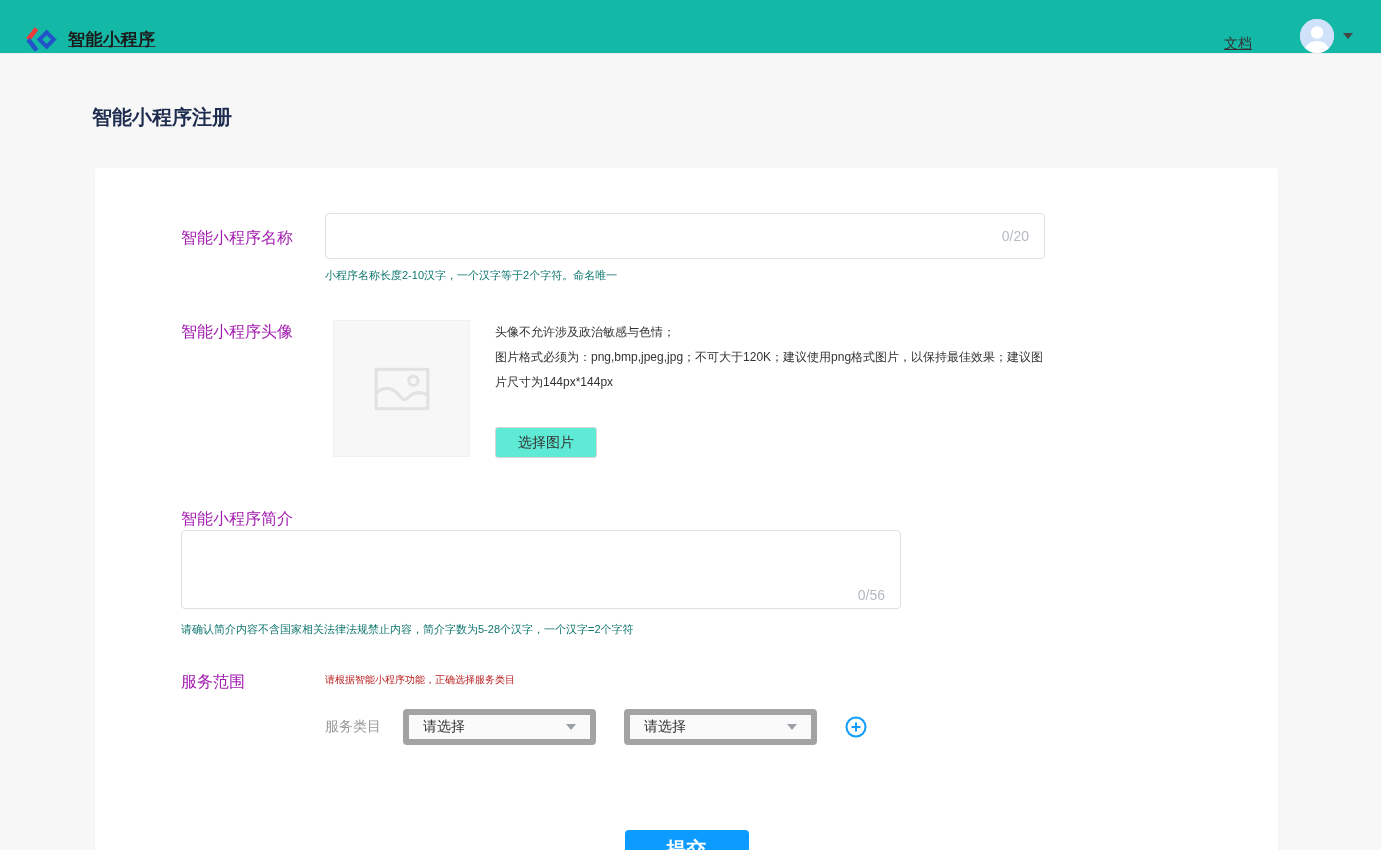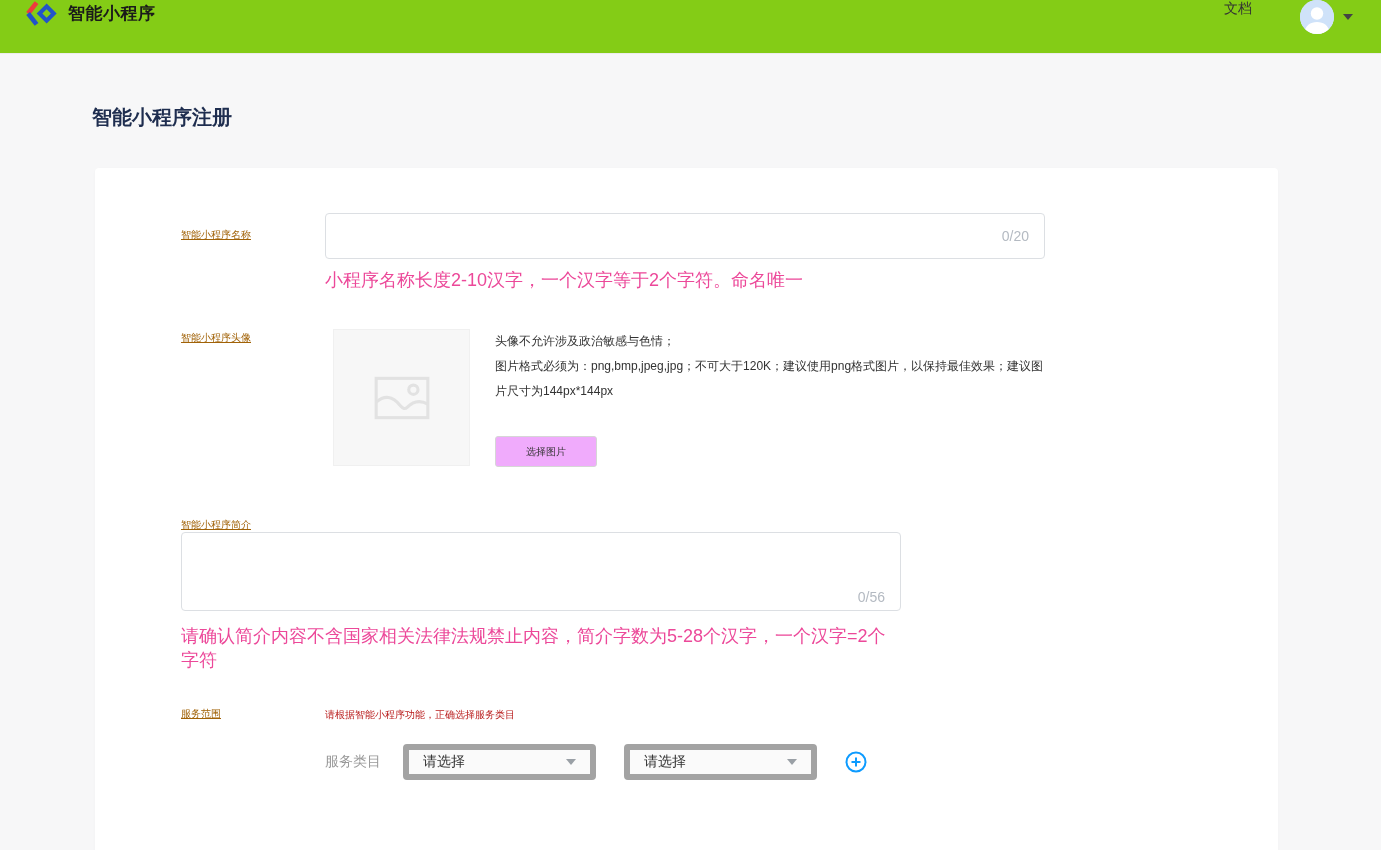--- a/index.html
+++ b/index.html
@@ -6,25 +6,26 @@
   html, body { width: 1381px; height: 850px; overflow: hidden; }
   body {
     background: #f7f7f8;
     font-family: "Liberation Sans", "DejaVu Sans", sans-serif;
     color: #333;
   }
 
   
   .header {
     height: 54px;
-    background: #84cc16;
+    background: #14b8a6;
     border-bottom: 1px solid #ececec;
     display: flex;
-    align-items: flex-start;
+    align-items: flex-end;
     padding: 0 28px 0 25px;
+    text-decoration: underline;
   }
   .brand { display: flex; align-items: center; cursor: pointer; }
   .brand-logo { width: 34px; height: 27px; margin-right: 9px; }
   .brand-name { font-size: 17px; font-weight: 700; color: #1a1a1a; letter-spacing: .5px; }
   .header-spacer { flex: 1; }
   .doc-link { font-size: 14px; color: #333; cursor: pointer; margin-right: 48px; }
   .avatar-group { display: flex; align-items: center; cursor: pointer; }
   .avatar-wrap { width: 34px; height: 34px; border-radius: 50%; overflow: hidden; background: #cfe2f9; }
   .avatar-caret {
     margin-left: 9px;
@@ -46,21 +47,21 @@
   .card {
     margin: 37px 103px 0 95px;
     background: #fff;
     border-radius: 4px;
     padding: 45px 0 60px 0;
     min-height: 660px;
     box-shadow: 0 1px 3px rgba(0,0,0,0.03);
   }
 
   .form-row { display: flex; padding-left: 86px; }
-  .row-label { width: 144px; font-size: 10px; color: #a16207; flex: none; text-decoration: underline; }
+  .row-label { width: 144px; font-size: 16px; color: #a21caf; flex: none; }
   .pt15 { padding-top: 15px; }
   .pt2  { padding-top: 2px; }
   .row-content { width: 720px; flex: none; }
 
   
   .input-wrap { position: relative; width: 720px; }
   .text-input {
     width: 100%; height: 46px;
     border: 1px solid #dcdfe3;
     border-radius: 4px;
@@ -82,40 +83,40 @@
     background: #fff;
     font-family: inherit;
   }
   .counter {
     position: absolute; right: 16px;
     font-size: 14px; color: #b4bac2;
     pointer-events: none;
   }
   .counter-mid { top: 50%; transform: translateY(-50%); }
   .counter-bottom { bottom: 10px; }
-  .field-hint { margin-top: 9px; font-size: 18px; color: #ec4899; }
+  .field-hint { margin-top: 9px; font-size: 11px; color: #0f766e; }
 
   
   .upload-box {
     width: 137px; height: 137px;
     background: #f7f7f7;
     border: 1px solid #f0f0f0;
     display: flex; align-items: center; justify-content: center;
     cursor: pointer;
     flex: none;
   }
   .avatar-row-right { margin-left: 25px; width: 560px; }
   .rules { font-size: 12px; color: #333; line-height: 25px; }
   .choose-btn {
     margin-top: 32px;
     width: 102px; height: 31px;
-    background: #f0abfc;
+    background: #5eead4;
     border: 1px solid #d6d6d6;
     border-radius: 3px;
-    font-size: 10px; color: #333;
+    font-size: 14px; color: #333;
     cursor: pointer;
     font-family: inherit;
   }
 
   
   .scope-instruction { font-size: 10px; color: #b91c1c; padding-top: 1px; }
   .category-line { display: flex; align-items: center; margin-top: 22px; }
   .category-label { font-size: 14px; color: #999; width: 78px; flex: none; }
   .select-box {
     width: 193px; height: 34px;

